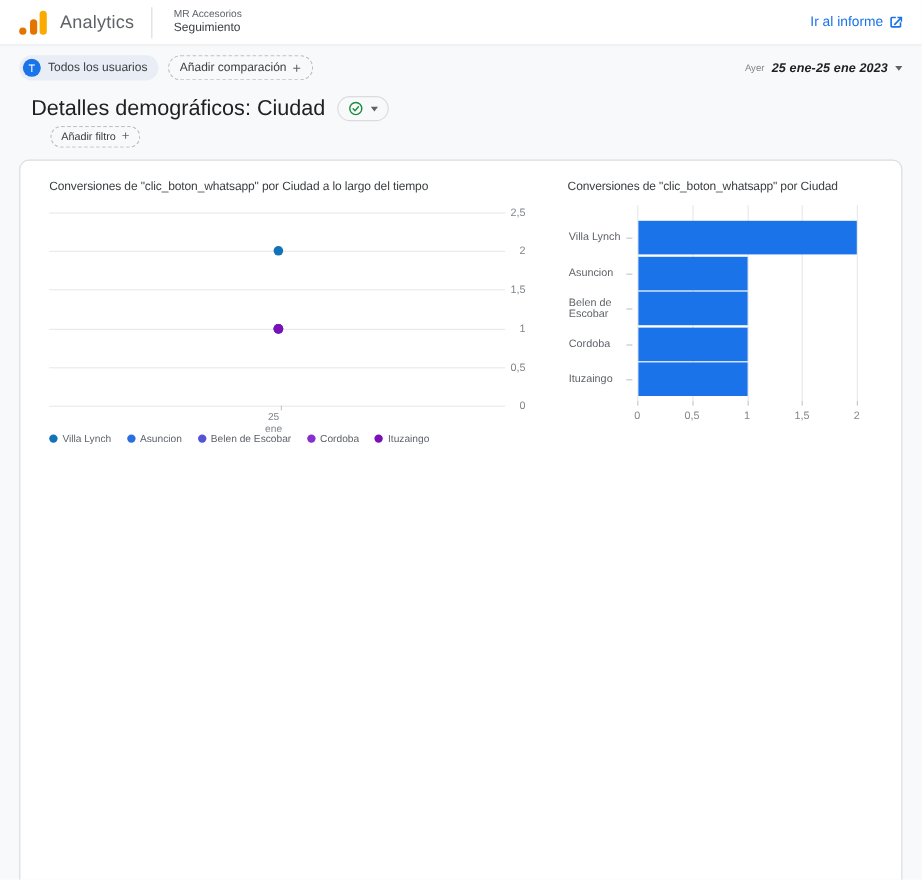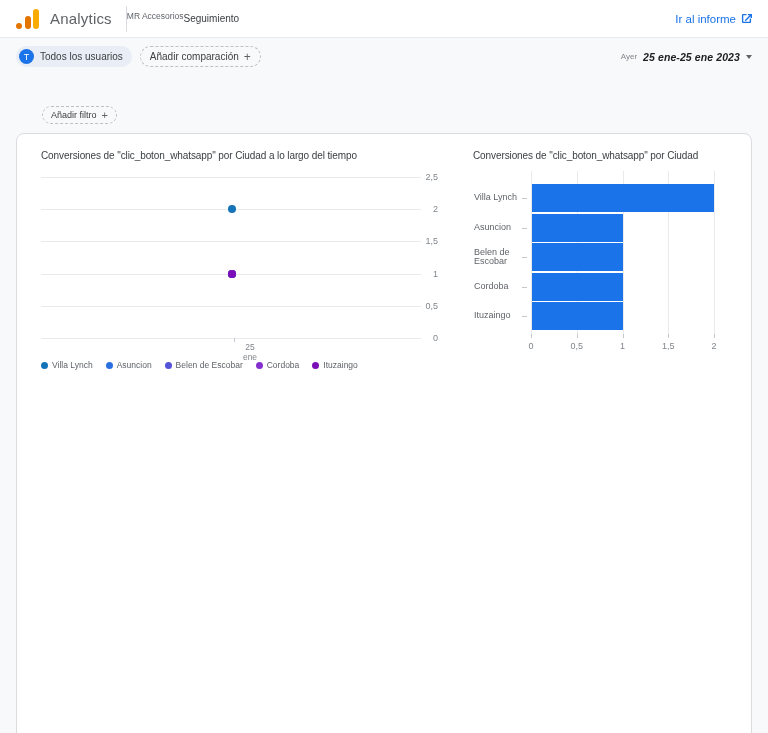--- a/index.html
+++ b/index.html
@@ -8,21 +8,21 @@
 
   
   .appbar { position:absolute; top:0; left:0; width:768px; height:38px; background:#fff;
             border-bottom:1px solid #e8eaed; display:flex; align-items:center; padding:0 16px; }
   .ga-logo { position:relative; width:23px; height:20px; flex:none; }
   .ga-logo .bar-tall { position:absolute; right:0; top:0; width:6px; height:20px; background:#f9ab00; border-radius:3px; }
   .ga-logo .bar-mid  { position:absolute; left:8.5px; bottom:0; width:6px; height:13px; background:#e37400; border-radius:3px; }
   .ga-logo .dot      { position:absolute; left:0; bottom:0; width:6px; height:6px; background:#e37400; border-radius:50%; }
   .app-name { font-size:15px; color:#5f6368; margin-left:11px; letter-spacing:.2px; }
   .vdiv { width:1px; height:26px; background:#dadce0; margin-left:14px; }
-  .prop { margin-left:0; display:flex; flex-direction:row; justify-content:center; }
+  .prop { margin-left:18px; display:flex; flex-direction:column; justify-content:center; }
   .prop-label { font-size:8.5px; color:#5f6368; line-height:10px; }
   .prop-name  { font-size:10px; color:#3c4043; line-height:15px; }
   .spacer { flex:1; }
   .report-link { display:flex; align-items:flex-start; gap:5px; color:#1a73e8; font-size:11.5px; cursor:pointer; }
 
   
   .toolbar { position:absolute; top:38px; left:0; width:768px; height:37px; display:flex; align-items:center; padding:0 16px; }
   .chip-segment { display:flex; align-items:center; height:21px; background:#e9edf6; border-radius:11px;
                   padding:0 9px 0 3px; gap:6px; cursor:pointer; }
   .avatar-t { width:15px; height:15px; border-radius:50%; background:#1a73e8; color:#fff; font-size:9px;
@@ -57,21 +57,21 @@
   #ts-plot  { position:absolute; left:24px;  top:36px; width:397px; height:200px; }
   #ts-legend{ position:absolute; left:24px;  top:226px; display:flex; align-items:center; gap:13px; }
   #bar-plot { position:absolute; left:456px; top:30px; width:280px; height:195px; }
 
   .gridline-h { position:absolute; left:0; width:380px; height:1px; background:#e8eaed; }
   .gridline-v { position:absolute; width:1px; background:#e8eaed; }
   .ytick-label { position:absolute; left:382px; width:15px; text-align:right; font-size:9px; color:#80868b; }
   .xtick-label { position:absolute; font-size:9px; color:#80868b; text-align:center; }
   .tick-mark { position:absolute; background:#c6c9cc; }
   .dot-point { position:absolute; width:8px; height:8px; border-radius:50%; cursor:pointer; }
-  .ts-xlabel { position:absolute; left:179px; top:173px; width:60px; text-align:center;
+  .ts-xlabel { position:absolute; left:157px; top:173px; width:60px; text-align:center;
                font-size:8.5px; color:#80868b; line-height:9.5px; }
   .legend-item { display:flex; align-items:center; gap:4px; cursor:pointer; }
   .legend-dot { width:7px; height:7px; border-radius:50%; }
   .legend-label { font-size:8.5px; color:#5f6368; }
   .bar-rect { position:absolute; height:28px; cursor:pointer; }
   .cat-label { position:absolute; left:1px; width:52px; font-size:9px; color:#5f6368; line-height:9.5px;
                display:flex; align-items:center; height:20px; }
 </style>
 </head>
 <body>
@@ -109,20 +109,30 @@
       <span class="plus">+</span>
     </div>
     <div class="spacer"></div>
     <div class="date-sel">
       <span class="date-preset">Ayer</span>
       <span class="date-range">25 ene-25 ene 2023</span>
       <span class="caret"></span>
     </div>
   </div>
 
+  <div class="title-row">
+    <span class="page-title">Detalles demográficos: Ciudad</span>
+    <span class="check-pill">
+      <svg width="13" height="13" viewBox="0 0 14 14">
+        <circle cx="7" cy="7" r="5.4" fill="none" stroke="#1e8e3e" stroke-width="1.3"></circle>
+        <path d="M4.6 7.2 L6.3 8.9 L9.4 5.4" fill="none" stroke="#1e8e3e" stroke-width="1.3" stroke-linecap="round" stroke-linejoin="round"></path>
+      </svg>
+      <span class="caret"></span>
+    </span>
+  </div>
 
   <div class="filter-row">
     <span class="chip-filter">
       <span class="chip-filter-label">Añadir filtro</span>
       <span class="plus" style="font-size:11px">+</span>
     </span>
   </div>
 
   <div class="card">
     <div class="panel-title" id="ts-title">Conversiones de "clic_boton_whatsapp" por Ciudad a lo largo del tiempo</div>

